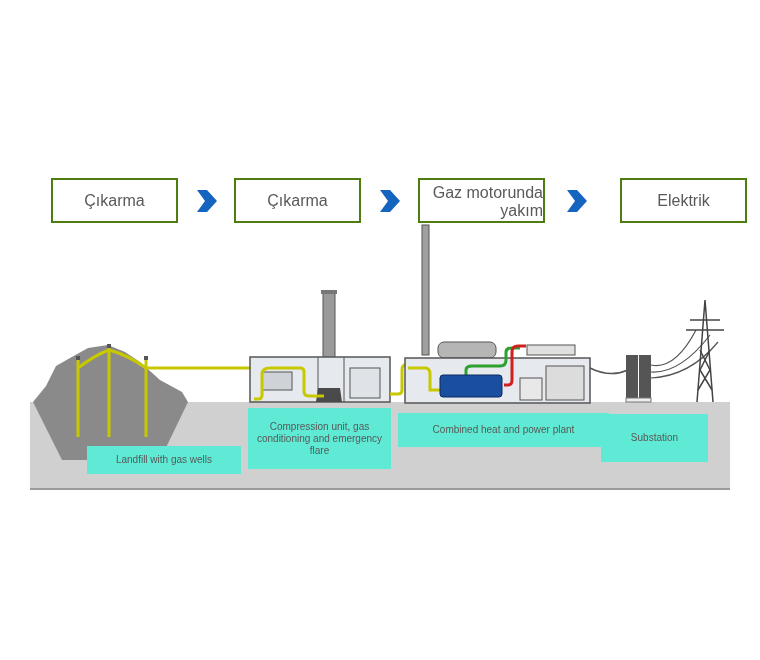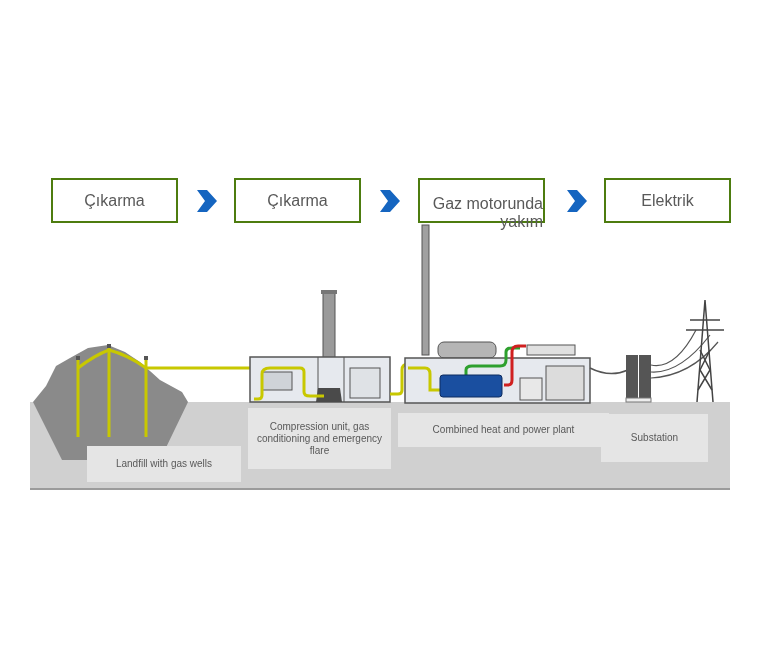--- a/index.html
+++ b/index.html
@@ -2,21 +2,21 @@
 <html><head>
 <meta charset="utf-8">
 <style>
   html, body { margin: 0; padding: 0; background: #ffffff; }
   body { width: 760px; height: 660px; position: relative; overflow: hidden;
          font-family: "Liberation Sans", sans-serif; }
   .step { position: absolute; top: 178px; width: 127px; height: 45px; box-sizing: border-box;
           border: 2px solid #4d7c0f; background: #fff; display: flex; align-items: center;
           justify-content: center; text-align: right; color: #595959; font-size: 16px; line-height: 18px; }
   .chev { position: absolute; top: 190px; width: 20px; height: 22px; }
-  .label { position: absolute; background: #e5e5e5; color: #595959; font-size: 10px; text-align: center;
+  .label { position: absolute; background: #5eead4; color: #595959; font-size: 10px; text-align: center;
            display: flex; align-items: center; justify-content: center; line-height: 12px; box-sizing: border-box; padding: 2px 4px; }
   svg.scene { position: absolute; left: 0; top: 0; }
 </style>
 </head>
 <body>
 
 <svg class="scene" width="760" height="660">
 
   <rect x="30" y="402" width="700" height="86" fill="#d0d0d0"></rect>
   <line x1="30" y1="489" x2="730" y2="489" stroke="#7a7a7a" stroke-width="1.5"></line>
@@ -74,33 +74,33 @@
     <path d="M700 350 L710 370 L698 390 M710 350 L700 370 L712 390"></path>
   </g>
 </svg>
 
 <div class="step" style="left:51px">
     <span>Çıkarma</span>
   </div>
 <div class="step" style="left:234px">
     <span>Çıkarma</span>
   </div>
-<div class="step" style="left:418px; align-items:flex-start; padding-top:15px">
+<div class="step" style="left:418px; align-items:flex-start; padding-top:4px">
     <span>Gaz motorunda yakım</span>
   </div>
-<div class="step" style="left:604px">
+<div class="step" style="left:620px">
     <span>Elektrik</span>
   </div>
 
 <svg class="chev" style="left:197px" viewBox="0 0 20 22">
     <path d="M0 0 L10 0 L20 11 L10 22 L0 22 L8 11 Z" fill="#1565c0"></path>
   </svg>
 <svg class="chev" style="left:380px" viewBox="0 0 20 22">
     <path d="M0 0 L10 0 L20 11 L10 22 L0 22 L8 11 Z" fill="#1565c0"></path>
   </svg>
 <svg class="chev" style="left:567px" viewBox="0 0 20 22">
     <path d="M0 0 L10 0 L20 11 L10 22 L0 22 L8 11 Z" fill="#1565c0"></path>
   </svg>
 
-<div class="label" style="left:87px; top:446px; width:154px; height:36px">Landfill with gas wells</div>
+<div class="label" style="left:87px; top:446px; width:154px; height:28px">Landfill with gas wells</div>
 <div class="label" style="left:248px; top:408px; width:143px; height:61px">Compression unit, gas conditioning and emergency flare</div>
 <div class="label" style="left:398px; top:413px; width:211px; height:34px">Combined heat and power plant</div>
 <div class="label" style="left:601px; top:414px; width:107px; height:48px">Substation</div>
 
 </body></html>

